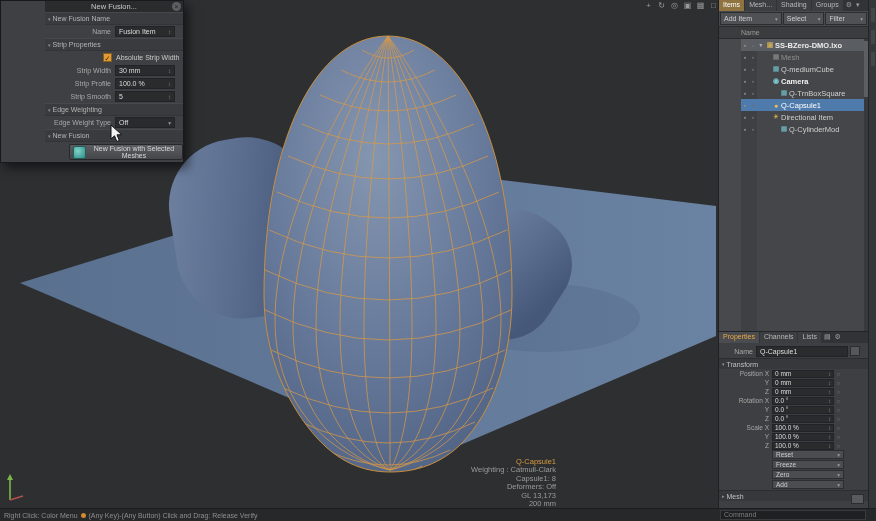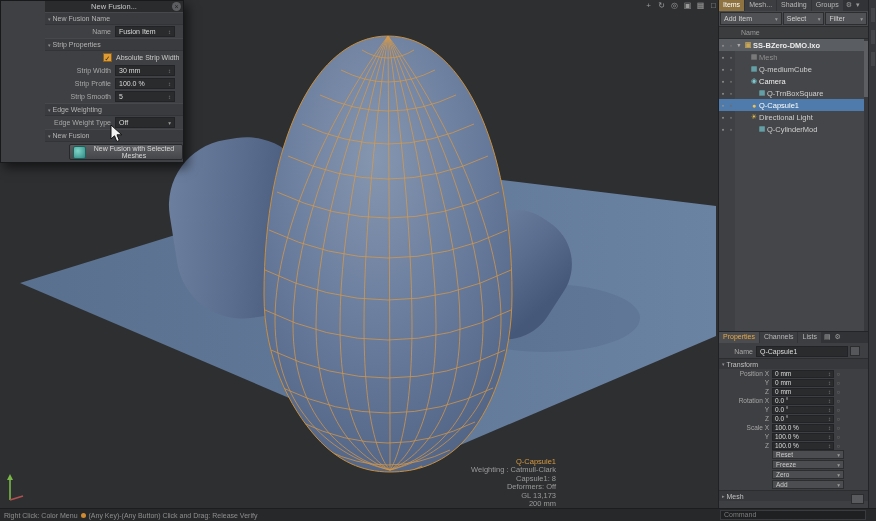--- a/index.html
+++ b/index.html
@@ -57,24 +57,24 @@
   .tabico{font-size:7px;color:#9a9a9a;padding:1px 2px 0;}
   .itoolbar{display:flex;gap:1px;padding:1px;height:15px;box-sizing:border-box;}
   .tbtn{background:#505154;border:1px solid #2c2d2f;color:#d0d0d0;font-size:7px;
         display:flex;align-items:center;justify-content:space-between;padding:0 3px;
         box-sizing:border-box;}
   .tbtn.add{flex:1.6;} .tbtn.sel{flex:1;} .tbtn.fil{flex:1;}
   .ihdr{height:11px;background:#3b3c3e;color:#9a9a9a;font-size:7px;display:flex;
         align-items:center;border-top:1px solid #2a2b2d;border-bottom:1px solid #2a2b2d;}
   .ihdr .hname{padding-left:22px;}
   .ilist{position:relative;height:294px;
-         background:linear-gradient(90deg,#3f4043 0,#3f4043 16px,#454649 16px);}
+         background:linear-gradient(90deg,#3f4043 0,#3f4043 16px,#454649 16px);margin-left:22px;}
   .irow{height:12px;display:flex;align-items:center;font-size:7.5px;color:#cfcfcf;}
   .irow.root{background:#5a5d61;color:#ececec;font-weight:bold;}
-  .irow.bold{font-weight:normal;color:#f0f0f0;}
+  .irow.bold{font-weight:bold;color:#f0f0f0;}
   .irow.dim .rlabel{color:#8f8f8f;}
   .irow.sel{background:#4e7bab;color:#fff;}
   .vis{width:8px;text-align:center;color:#8f8f8f;font-size:4.5px;flex:0 0 8px;}
   .vis.v2{color:#6d6d6e;}
   .exp{width:8px;text-align:center;color:#aaa;font-size:5.5px;flex:0 0 8px;}
   .ric{width:10px;text-align:center;font-size:7px;flex:0 0 10px;}
   .ind1{flex:0 0 6px;} .ind2{flex:0 0 14px;}
   .rlabel{white-space:nowrap;overflow:hidden;}
   .iscroll{position:absolute;right:0;top:0;width:4px;height:294px;background:#38393c;}
   .iscroll .thumb{position:absolute;top:2px;left:0;width:4px;height:56px;background:#5d5e61;}
@@ -364,21 +364,21 @@
           <span class="exp"></span>
         <span class="ric" style="color:#f0c050">●</span>
         <span class="rlabel">Q-Capsule1</span>
       </div>
       <div class="irow">
         <span class="vis">●</span>
         <span class="vis v2">●</span>
         <span class="ind1"></span>
           <span class="exp"></span>
         <span class="ric" style="color:#e8c050">☀</span>
-        <span class="rlabel">Directional Light</span>
+        <span class="rlabel">Directional Item</span>
       </div>
       <div class="irow">
         <span class="vis">●</span>
         <span class="vis v2">●</span>
         <span class="ind2"></span>
           <span class="exp"></span>
         <span class="ric" style="color:#6fc0c8">▦</span>
         <span class="rlabel">Q-CylinderMod</span>
       </div>
       <div class="iscroll">

